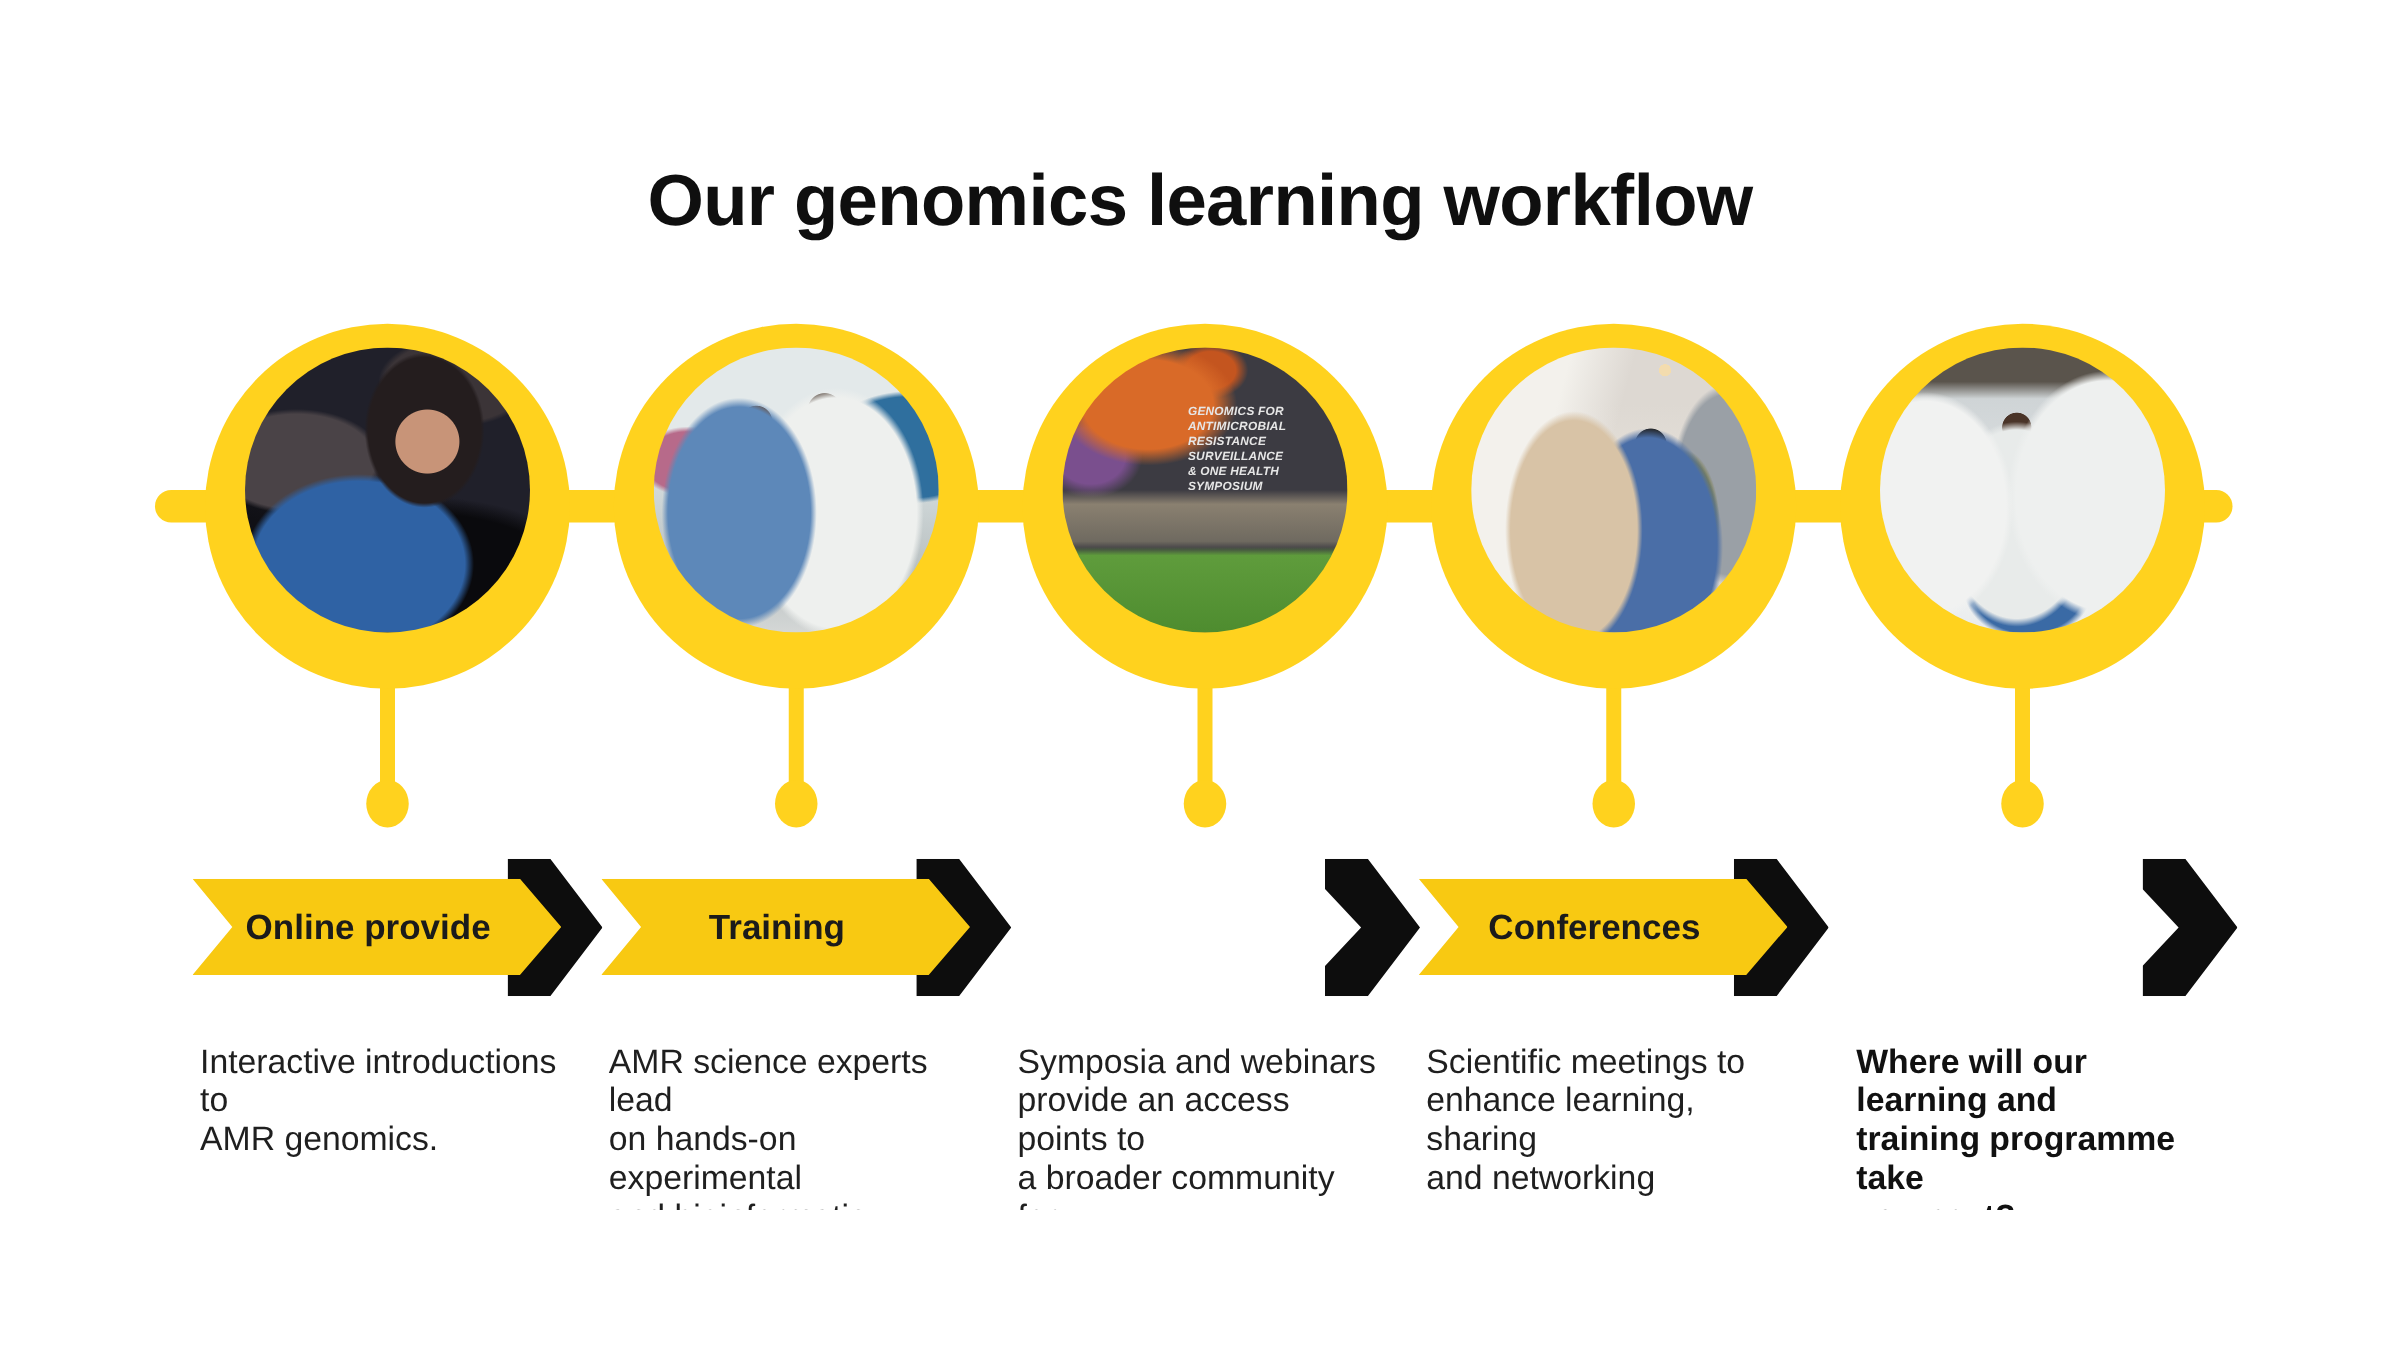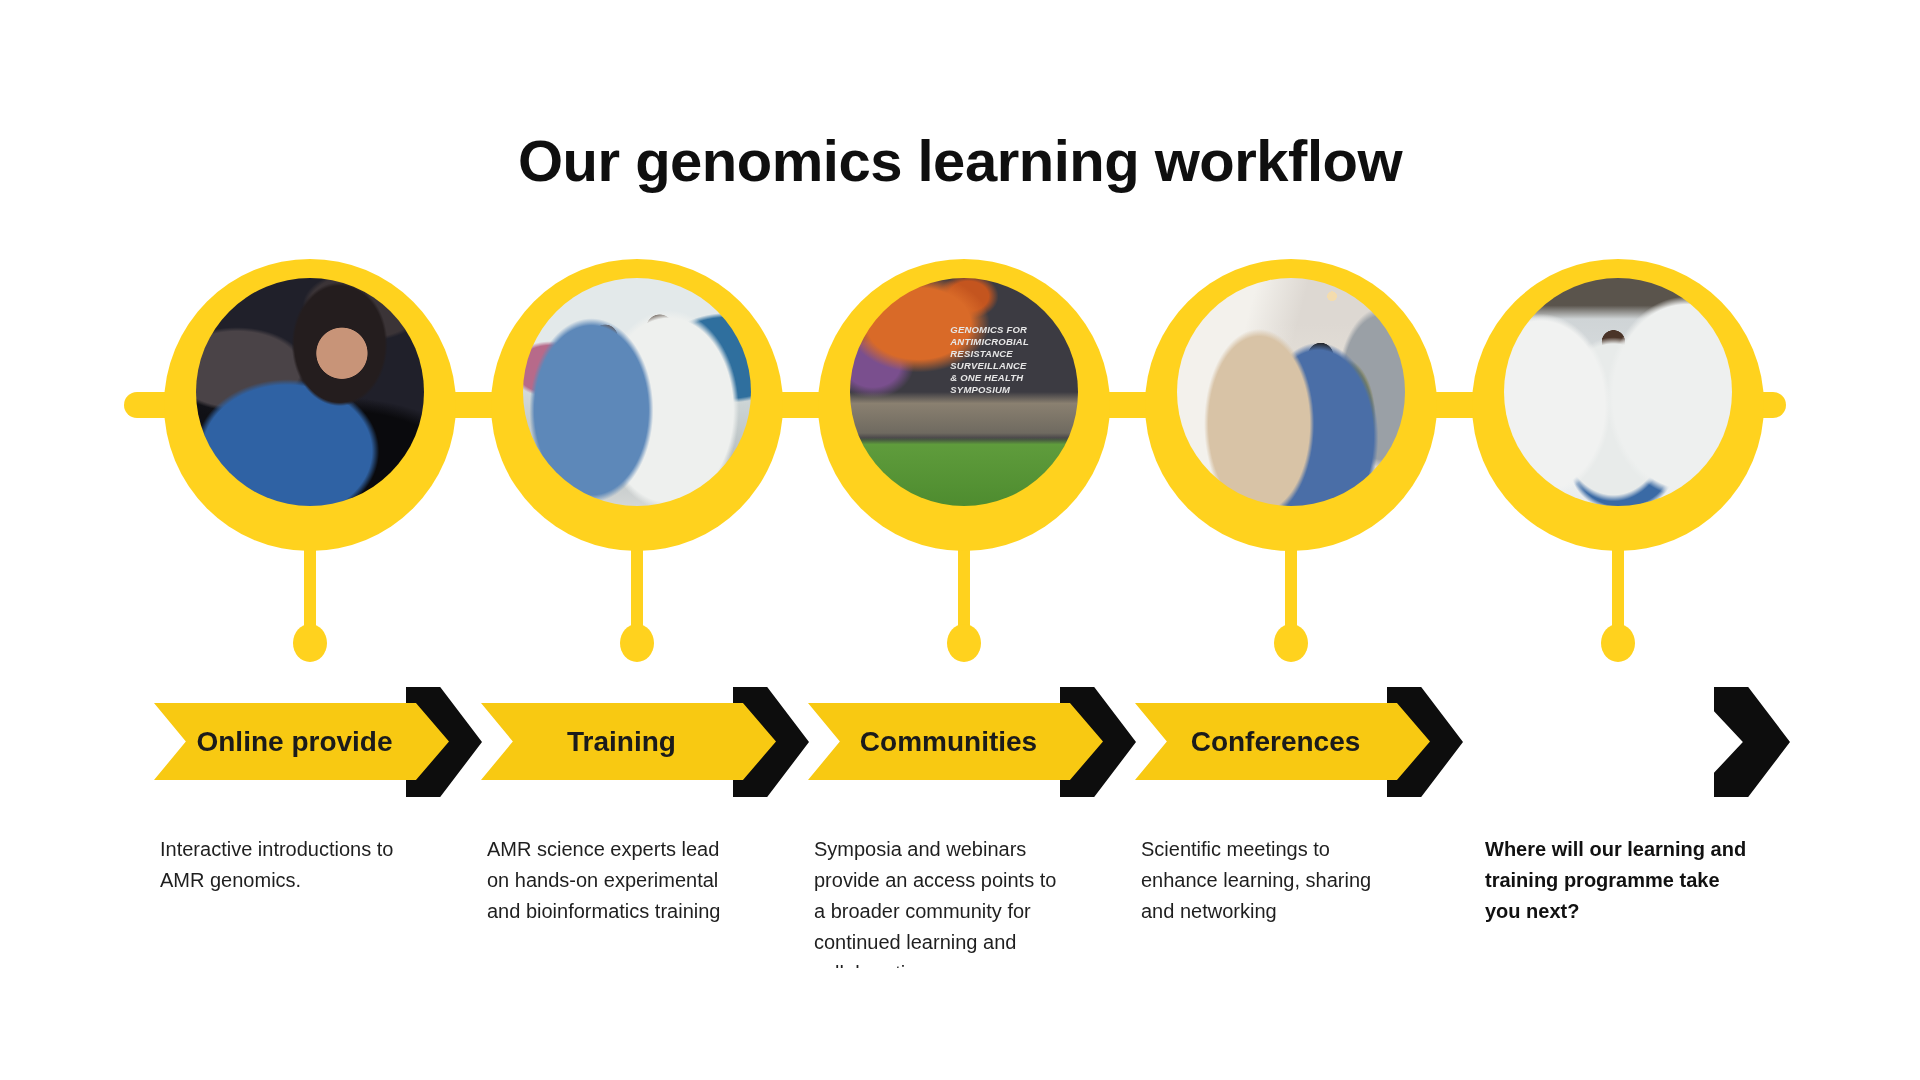--- a/index.html
+++ b/index.html
@@ -43,21 +43,21 @@
   .arrow{
     position:absolute;top:703px;left:calc(var(--cx) - 156px);width:295px;height:77px;
     background:var(--arrow-yellow);z-index:5;
     clip-path:polygon(0 0,88.8% 0,100% 50%,88.8% 100%,0 100%,10.8% 50%);
     display:flex;align-items:center;justify-content:center;padding-right:14px;box-sizing:border-box;
   }
   .arrow-label{font-size:28px;font-weight:bold;color:#1b1b1b;white-space:nowrap;}
   
   .desc{
     position:absolute;top:834px;width:292px;left:calc(var(--cx) - 150px);
-    font-size:20px;line-height:31px;color:#1f1f1f;white-space:pre-line;z-index:5;
+    font-size:27px;line-height:31px;color:#1f1f1f;white-space:pre-line;z-index:5;
   }
   .desc.bold{font-weight:bold;color:#111111;margin-left:17px;}
   
   .photo-1{
     background:
       radial-gradient(circle 26px at 64% 33%, #c89478 97%, rgba(0,0,0,0)),
       radial-gradient(ellipse 48px 62px at 63% 29%, #241d1e 94%, rgba(0,0,0,0)),
       radial-gradient(ellipse 92px 72px at 40% 76%, #2f62a4 92%, rgba(0,0,0,0)),
       radial-gradient(ellipse 70px 42px at 18% 40%, #4a4347 90%, rgba(0,0,0,0)),
       radial-gradient(ellipse 62px 36px at 74% 12%, #3b3437 90%, rgba(0,0,0,0)),
@@ -164,23 +164,20 @@
   <div class="step" style="--cx:964px">
     <div class="disc"></div>
     <div class="photo photo-3">
       <div class="photo-overlay-text">GENOMICS FOR ANTIMICROBIAL
 RESISTANCE SURVEILLANCE
 &amp; ONE HEALTH SYMPOSIUM</div>
     </div>
     <div class="stem"></div>
     <div class="node"></div>
     <div class="chevron-black"></div>
-    <div class="arrow">
-      <span class="arrow-label">Communities</span>
-    </div>
     <div class="desc">Symposia and webinars
 provide an access points to
 a broader community for
 continued learning and
 collaboration</div>
   </div>
 
   <div class="step" style="--cx:1291px">
     <div class="disc"></div>
     <div class="photo photo-4"></div>

